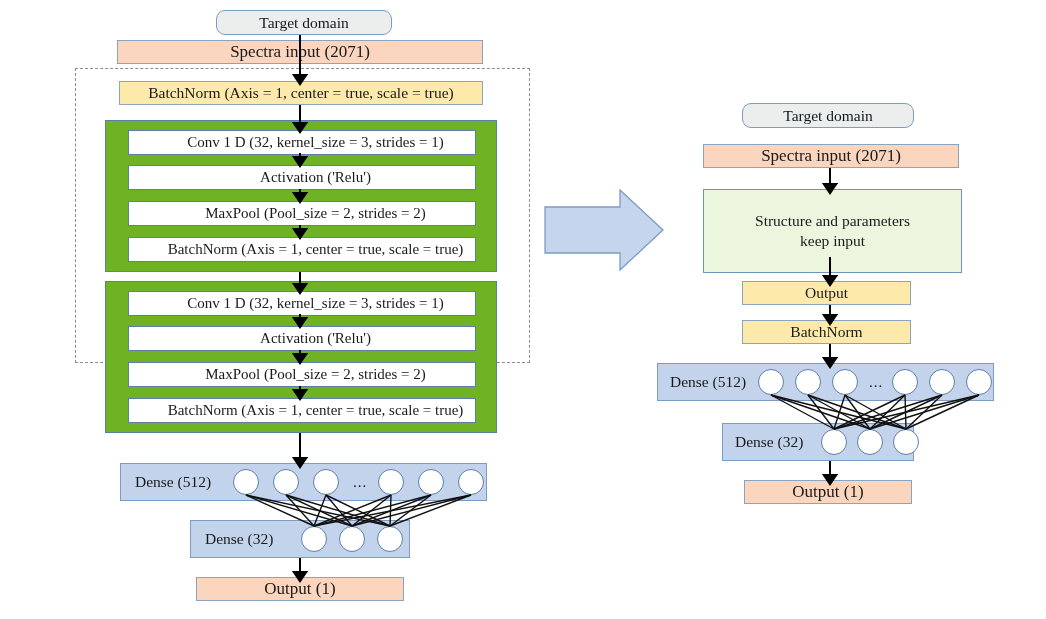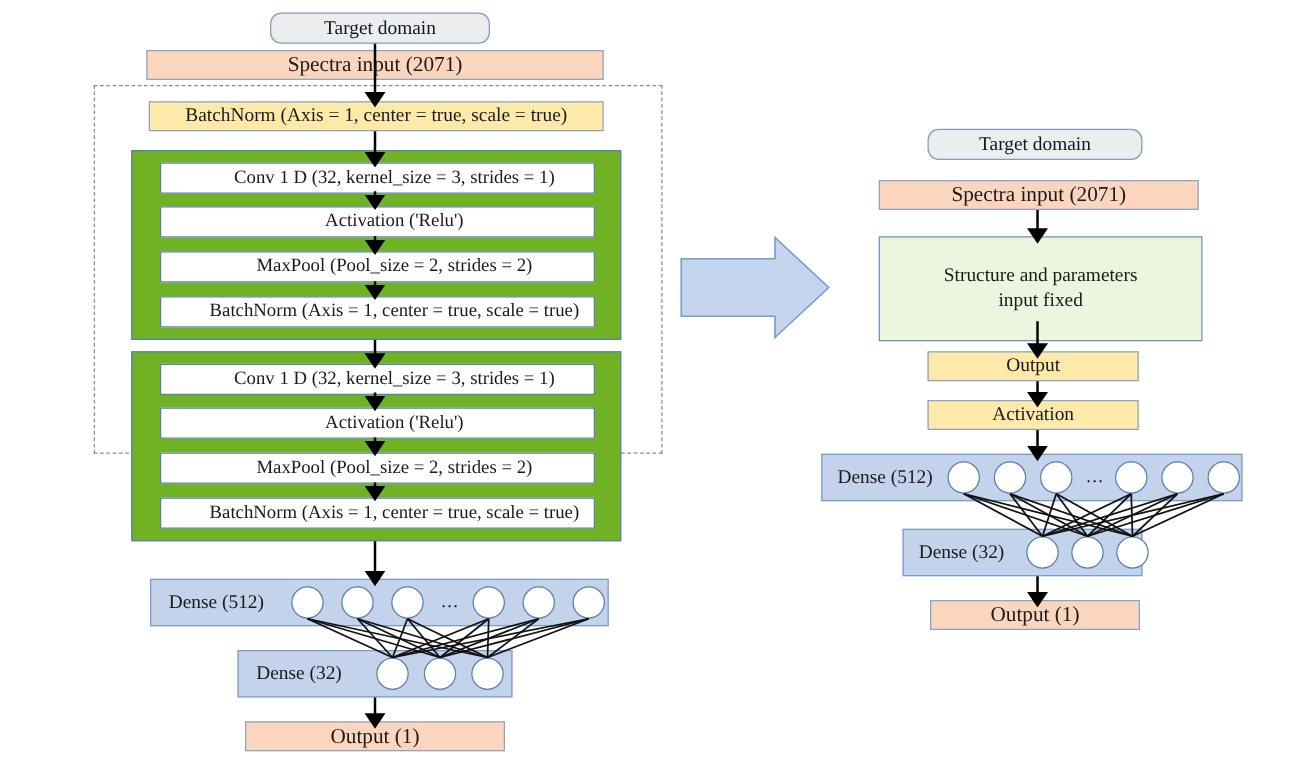--- a/index.html
+++ b/index.html
@@ -158,26 +158,26 @@
   </div>
 
   <div class="abs box peach" style="left:196px; top:577px; width:208px; height:24px;">Output (1)</div>
 
   <div class="abs box domain-pill" style="left:742px; top:103px; width:172px; height:25px;">Target domain</div>
 
   <div class="abs box peach" style="left:703px; top:144px; width:256px; height:24px;">Spectra input (2071)</div>
 
   <div class="abs box lightgreen" style="left:703px; top:189px; width:259px; height:84px; flex-direction:column;">
     <span>Structure and parameters</span>
-    <span>input fixed</span>
+    <span>keep input</span>
   </div>
 
   <div class="abs box yellowbox" style="left:742px; top:281px; width:169px; height:24px;">Output</div>
 
-  <div class="abs box yellowbox" style="left:742px; top:320px; width:169px; height:24px;">Activation</div>
+  <div class="abs box yellowbox" style="left:742px; top:320px; width:169px; height:24px;">BatchNorm</div>
 
   <div class="abs bluebox" style="left:657px; top:363px; width:337px; height:38px;">
     <span class="dense-label" style="left:12px;">Dense (512)</span>
     <span class="node" style="left:100px; width:24px; height:24px;"></span>
     <span class="node" style="left:137px; width:24px; height:24px;"></span>
     <span class="node" style="left:174px; width:24px; height:24px;"></span>
     <span class="ellipsis" style="left:211px;">...</span>
     <span class="node" style="left:234px; width:24px; height:24px;"></span>
     <span class="node" style="left:271px; width:24px; height:24px;"></span>
     <span class="node" style="left:308px; width:24px; height:24px;"></span>

